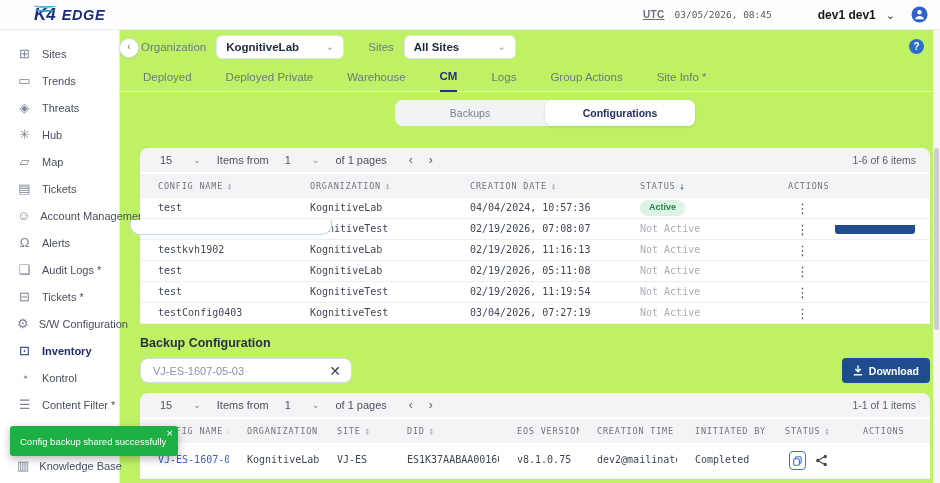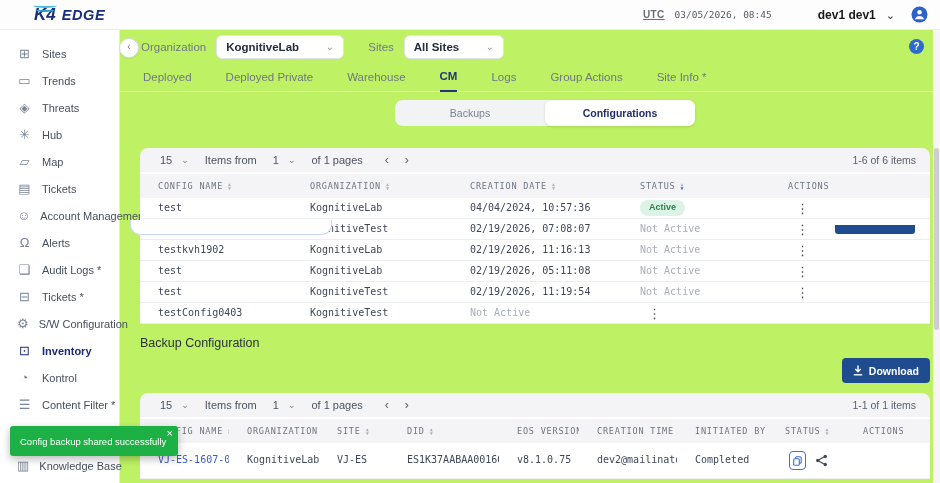--- a/index.html
+++ b/index.html
@@ -36,21 +36,21 @@
   .main{position:relative;flex:1;}
   .collapse-btn{position:absolute;left:-1px;top:8px;width:18px;height:18px;border-radius:50%;
     background:#fff;border:1px solid #d9dce3;color:#6b7280;font-size:10px;line-height:16px;
     text-align:center;z-index:5;box-shadow:0 1px 2px rgba(0,0,0,.08);}
 
   .filter-row{height:34px;display:flex;align-items:center;padding-left:21px;gap:10px;position:relative;}
   .filter-label{font-size:11.5px;color:#70798a;}
   .select{display:flex;align-items:center;justify-content:space-between;border:1px solid #dfe3ea;
     border-radius:6px;height:24px;padding:0 9px;box-sizing:border-box;background:#fff;cursor:pointer;}
   .select.org{width:128px;}
-  .select.sites{width:100px;}
+  .select.sites{width:112px;}
   .select .val{font-size:11.5px;font-weight:700;color:#222c3d;}
   .select .chev{color:#9aa1ad;font-size:10px;}
   .help-icon{position:absolute;right:16px;top:9px;width:15px;height:15px;border-radius:50%;
     background:#2e6bd0;color:#fff;font-size:10px;font-weight:700;text-align:center;line-height:15px;cursor:pointer;}
 
   .tabs{display:flex;gap:34px;padding-left:23px;border-bottom:1px solid #e8eaee;height:27px;align-items:flex-end;}
   .tab{font-size:11.5px;color:#6f7785;padding-bottom:8px;cursor:pointer;white-space:nowrap;}
   .tab.active{color:#27327d;font-weight:700;border-bottom:2px solid #27327d;margin-bottom:-1px;}
 
   .content{position:relative;padding:0 10px 0 20px;}
@@ -65,21 +65,21 @@
   
   .cut-input{position:absolute;left:10px;top:120px;width:200px;height:14px;border:1px solid #c9d6ea;
     border-top:none;border-radius:0 0 10px 10px;background:#fff;}
   .cut-btn{position:absolute;left:715px;top:125px;width:80px;height:9px;background:#1f4c8f;
     border-radius:0 0 3px 3px;cursor:pointer;}
 
   
   .card{width:790px;}
   .pagebar{height:24px;background:#f4f4f6;border-radius:8px 8px 0 0;display:flex;align-items:center;
     padding:0 14px 0 20px;box-sizing:border-box;font-size:11px;color:#4b5260;}
-  .pagebar .pg-item{display:flex;align-items:center;gap:9px;margin-right:16px;cursor:pointer;}
+  .pagebar .pg-item{display:flex;align-items:center;gap:21px;margin-right:16px;cursor:pointer;}
   .pagebar .chev{color:#7b818c;font-size:9px;}
   .pg-arrows{display:flex;gap:16px;color:#555b66;font-size:12px;margin-left:6px;}
   .pg-arrow{cursor:pointer;line-height:12px;}
   .pg-range{margin-left:auto;font-size:10.5px;color:#5a6270;}
 
   
   .thead{display:grid;background:#f4f4f6;border-top:2px solid #fff;height:24px;align-items:center;}
   .t1 .thead, .t1 .trow{grid-template-columns:152px 160px 170px 148px 1fr;}
   .t2 .thead, .t2 .trow{grid-template-columns:89px 90px 70px 110px 80px 98px 90px 78px 1fr;}
   .hcell{display:flex;align-items:center;gap:5px;padding-left:18px;
@@ -96,21 +96,21 @@
     font-size:9px;font-family:"Liberation Sans",sans-serif;font-weight:700;}
   .kebab{font-size:13px;color:#454b55;cursor:pointer;padding-left:26px;}
   .link{color:#3d5bd0;cursor:pointer;}
   .wrapcell{white-space:normal;}
   .actions2{display:flex;align-items:center;gap:9px;padding-left:22px;}
   .copy-btn{width:15px;height:17px;border:1.3px solid #3f6fd1;border-radius:4px;display:flex;
     align-items:center;justify-content:center;cursor:pointer;background:#fff;}
   .share-btn{cursor:pointer;display:flex;}
 
   
-  .section-title{margin:12px 0 0 0;font-size:12.5px;font-weight:400;color:#2a3040;}
+  .section-title{margin:12px 0 0 0;font-size:12.5px;font-weight:700;color:#2a3040;}
   .backup-toolbar{display:flex;align-items:center;margin-top:8px;width:790px;}
   .search-box{width:212px;height:25px;border:1px solid #d5dbe6;border-radius:8px;display:flex;
     align-items:center;box-sizing:border-box;background:#fff;}
   .search-box input{border:none;outline:none;flex:1;padding:0 8px 0 12px;font-size:11px;color:#8a93a3;
     font-family:"Liberation Sans",sans-serif;background:transparent;}
   .clear-x{font-size:14px;color:#3a3f4a;padding:0 10px;cursor:pointer;line-height:14px;}
   .download-btn{margin-left:auto;height:25px;background:#1f4c8f;color:#fff;border:none;border-radius:4px;
     display:flex;align-items:center;gap:6px;padding:0 11px;font-size:10.5px;font-weight:700;cursor:pointer;
     font-family:"Liberation Sans",sans-serif;}
   .card.second{margin-top:10px;}
@@ -352,28 +352,33 @@
               <div class="trow">
                 <div class="tcell">test</div>
                 <div class="tcell">KognitiveTest</div>
                 <div class="tcell">02/19/2026, 11:19:54</div>
                 <div class="tcell muted">Not Active</div>
                 <div class="kebab">⋮</div>
               </div>
               <div class="trow">
                 <div class="tcell">testConfig0403</div>
                 <div class="tcell">KognitiveTest</div>
+                <div class="tcell">03/04/2026, 07:27:19</div>
                 <div class="tcell muted">Not Active</div>
                 <div class="kebab">⋮</div>
               </div>
             </div>
         </div>
 
         <div class="section-title">Backup Configuration</div>
         <div class="backup-toolbar">
+          <div class="search-box">
+            <input type="text" value="VJ-ES-1607-05-03" style="">
+            <span class="clear-x">✕</span>
+          </div>
           <button class="download-btn">
             <svg width="10" height="11" viewBox="0 0 10 11">
               <path d="M5 0.5v6 M2.3 4 L5 6.8 L7.7 4" stroke="#fff" stroke-width="1.4" fill="none"></path>
               <path d="M0.8 9.8h8.4" stroke="#fff" stroke-width="1.4"></path>
             </svg>
             <span>Download</span>
           </button>
         </div>
 
         <div class="card t2 second">

